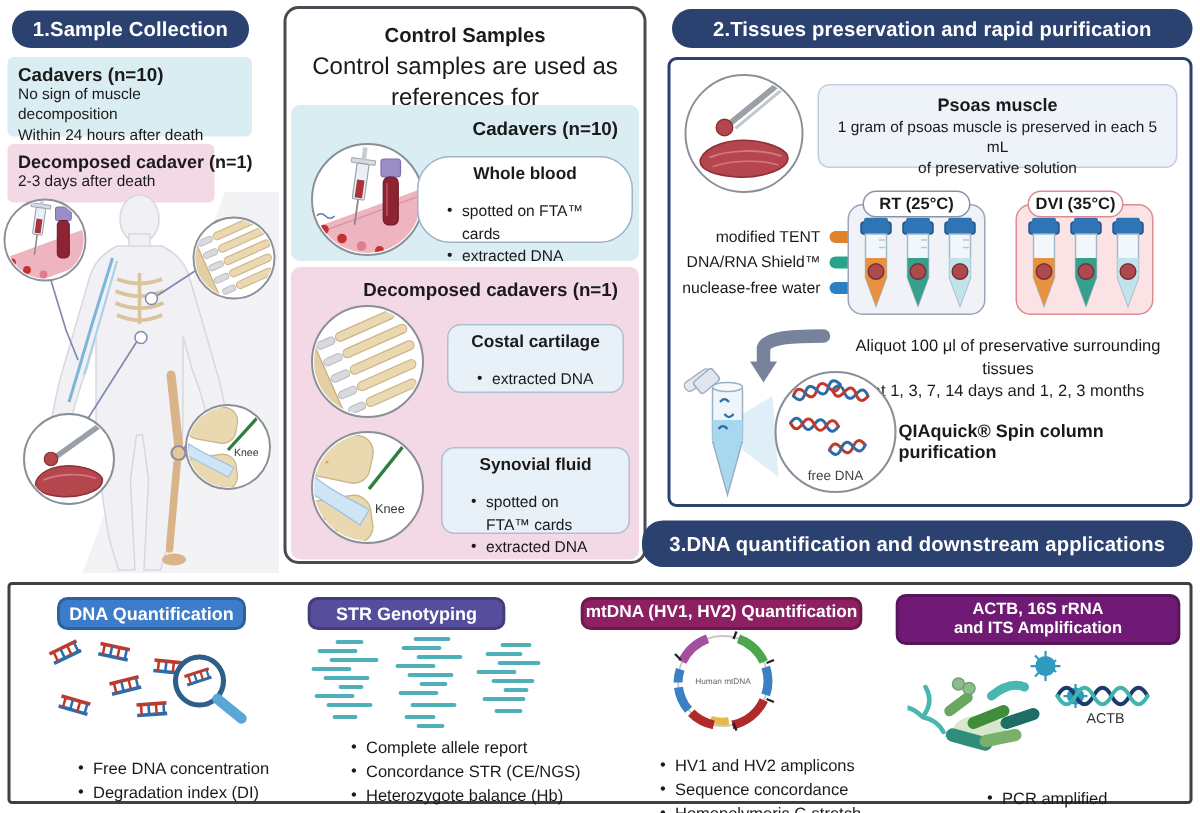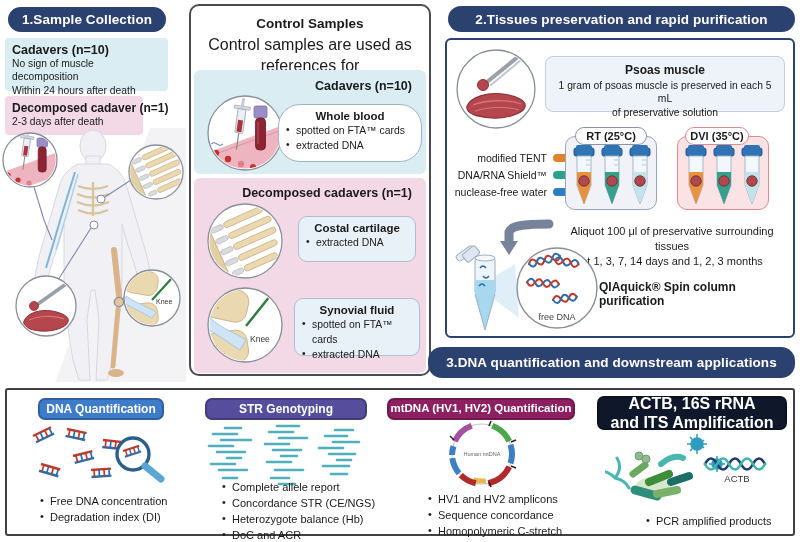--- a/index.html
+++ b/index.html
@@ -15,21 +15,21 @@
   .s1-line{font-size:10.3px;line-height:1.3;}
   
   .cp-title{font-weight:bold;font-size:13.5px;text-align:center;}
   .cp-desc{font-size:16px;text-align:center;white-space:pre-line;line-height:1.3;}
   .cp-sec{position:absolute;left:3px;right:3px;border-radius:6px;}
   .cp-sec-title{position:absolute;right:14px;font-weight:bold;font-size:12.5px;}
   .sample-box{position:absolute;background:#fff;border:1px solid #9fb3c8;border-radius:9px;
               box-sizing:border-box;padding:5px 6px 4px 6px;}
   .sample-box.blue{background:#e9f1f8;border-color:#aebfd4;}
   .sample-title{font-weight:bold;font-size:11.5px;text-align:center;margin-bottom:1px;}
-  ul.blist{margin:0;padding:0;list-style:none;}
+  ul.blist{margin:12px;padding:0;list-style:none;}
   ul.blist li{position:relative;padding-left:11px;font-size:10.4px;line-height:1.45;}
   ul.blist li::before{content:"•";position:absolute;left:1px;top:-1px;}
   
   .cond-box{position:absolute;border-radius:10px;box-sizing:border-box;}
   .cond-pill{position:absolute;background:#fff;border-radius:9px;font-weight:bold;font-size:11px;
              display:flex;align-items:center;justify-content:center;box-sizing:border-box;}
   .legend-row{position:absolute;display:flex;align-items:center;}
   .legend-label{width:100px;text-align:right;font-size:10.5px;margin-right:6px;white-space:nowrap;}
   .legend-chip{width:22px;height:8px;border-radius:4px;}
   .info-box{position:absolute;background:#eef3fa;border:1px solid #c3cfe0;border-radius:8px;
@@ -445,21 +445,21 @@
       <use href="#frag" transform="translate(66,46) rotate(-4)"></use>
       <circle cx="108" cy="30" r="16" fill="#fff" stroke="#2c5f8a" stroke-width="3.4"></circle>
       <use href="#frag" transform="translate(98,27) rotate(-18) scale(0.85)"></use>
       <line x1="120" y1="42" x2="136" y2="55" stroke="#5aa7d6" stroke-width="7" stroke-linecap="round"></line>
     </svg>
     <ul class="blist big abs" style="left:32px;top:104px;">
       <li>Free DNA concentration</li>
       <li>Degradation index (DI)</li>
     </ul>
 
-    <div class="pill" style="left: 198px; top: 8px; width: 162px; height: 22px; font-size: 12px; background: rgb(86, 78, 157);">
+    <div class="pill" style="left: 198px; top: 8px; width: 132px; height: 22px; font-size: 12px; background: rgb(86, 78, 157);">
       <span>STR Genotyping</span>
     </div>
     <svg class="abs" style="left:200px;top:32px;" width="160" height="68" viewBox="0 0 160 68">
       <g stroke="#4fb0ba" stroke-width="2.6" stroke-linecap="round">
         <line x1="18" y1="6" x2="34" y2="6"></line>
           <line x1="6" y1="12" x2="30" y2="12"></line>
         <line x1="14" y1="18" x2="44" y2="18"></line>
           <line x1="2" y1="24" x2="26" y2="24"></line>
         <line x1="10" y1="30" x2="38" y2="30"></line>
           <line x1="20" y1="36" x2="34" y2="36"></line>
@@ -516,21 +516,21 @@
         <line x1="27" y1="22" x2="23" y2="18"></line>
       </g>
       <text x="55" y="38" font-size="5.5" fill="#666" text-anchor="middle">Human mtDNA</text>
     </svg>
     <ul class="blist big abs" style="left:420px;top:102px;">
       <li>HV1 and HV2 amplicons</li>
       <li>Sequence concordance</li>
       <li>Homopolymeric C-stretch</li>
     </ul>
 
-    <div class="pill" style="left: 590px; top: 6px; width: 190px; height: 34px; font-size: 16px; background: #0f172a;">
+    <div class="pill" style="left: 590px; top: 6px; width: 190px; height: 34px; font-size: 11px; background: #701a75;">
       <span>ACTB, 16S rRNA
 and ITS Amplification</span>
     </div>
     <svg class="abs" style="left:598px;top:42px;" width="180" height="78" viewBox="0 0 180 78">
       <ellipse cx="48" cy="56" rx="18" ry="11" fill="#cfe3c2" opacity="0.85"></ellipse>
       <g stroke-linecap="round">
         <path d="M10,46 q8,-10 2,-20 M10,46 q-8,-8 -15,-6 M10,46 q10,2 14,10" fill="none" stroke="#49b6b0" stroke-width="3"></path>
         <line x1="30" y1="58" x2="52" y2="64" stroke="#2e8e7b" stroke-width="9"></line>
         <line x1="44" y1="50" x2="64" y2="42" stroke="#3f8d3a" stroke-width="8"></line>
         <line x1="52" y1="62" x2="72" y2="58" stroke="#79b06a" stroke-width="8"></line>

